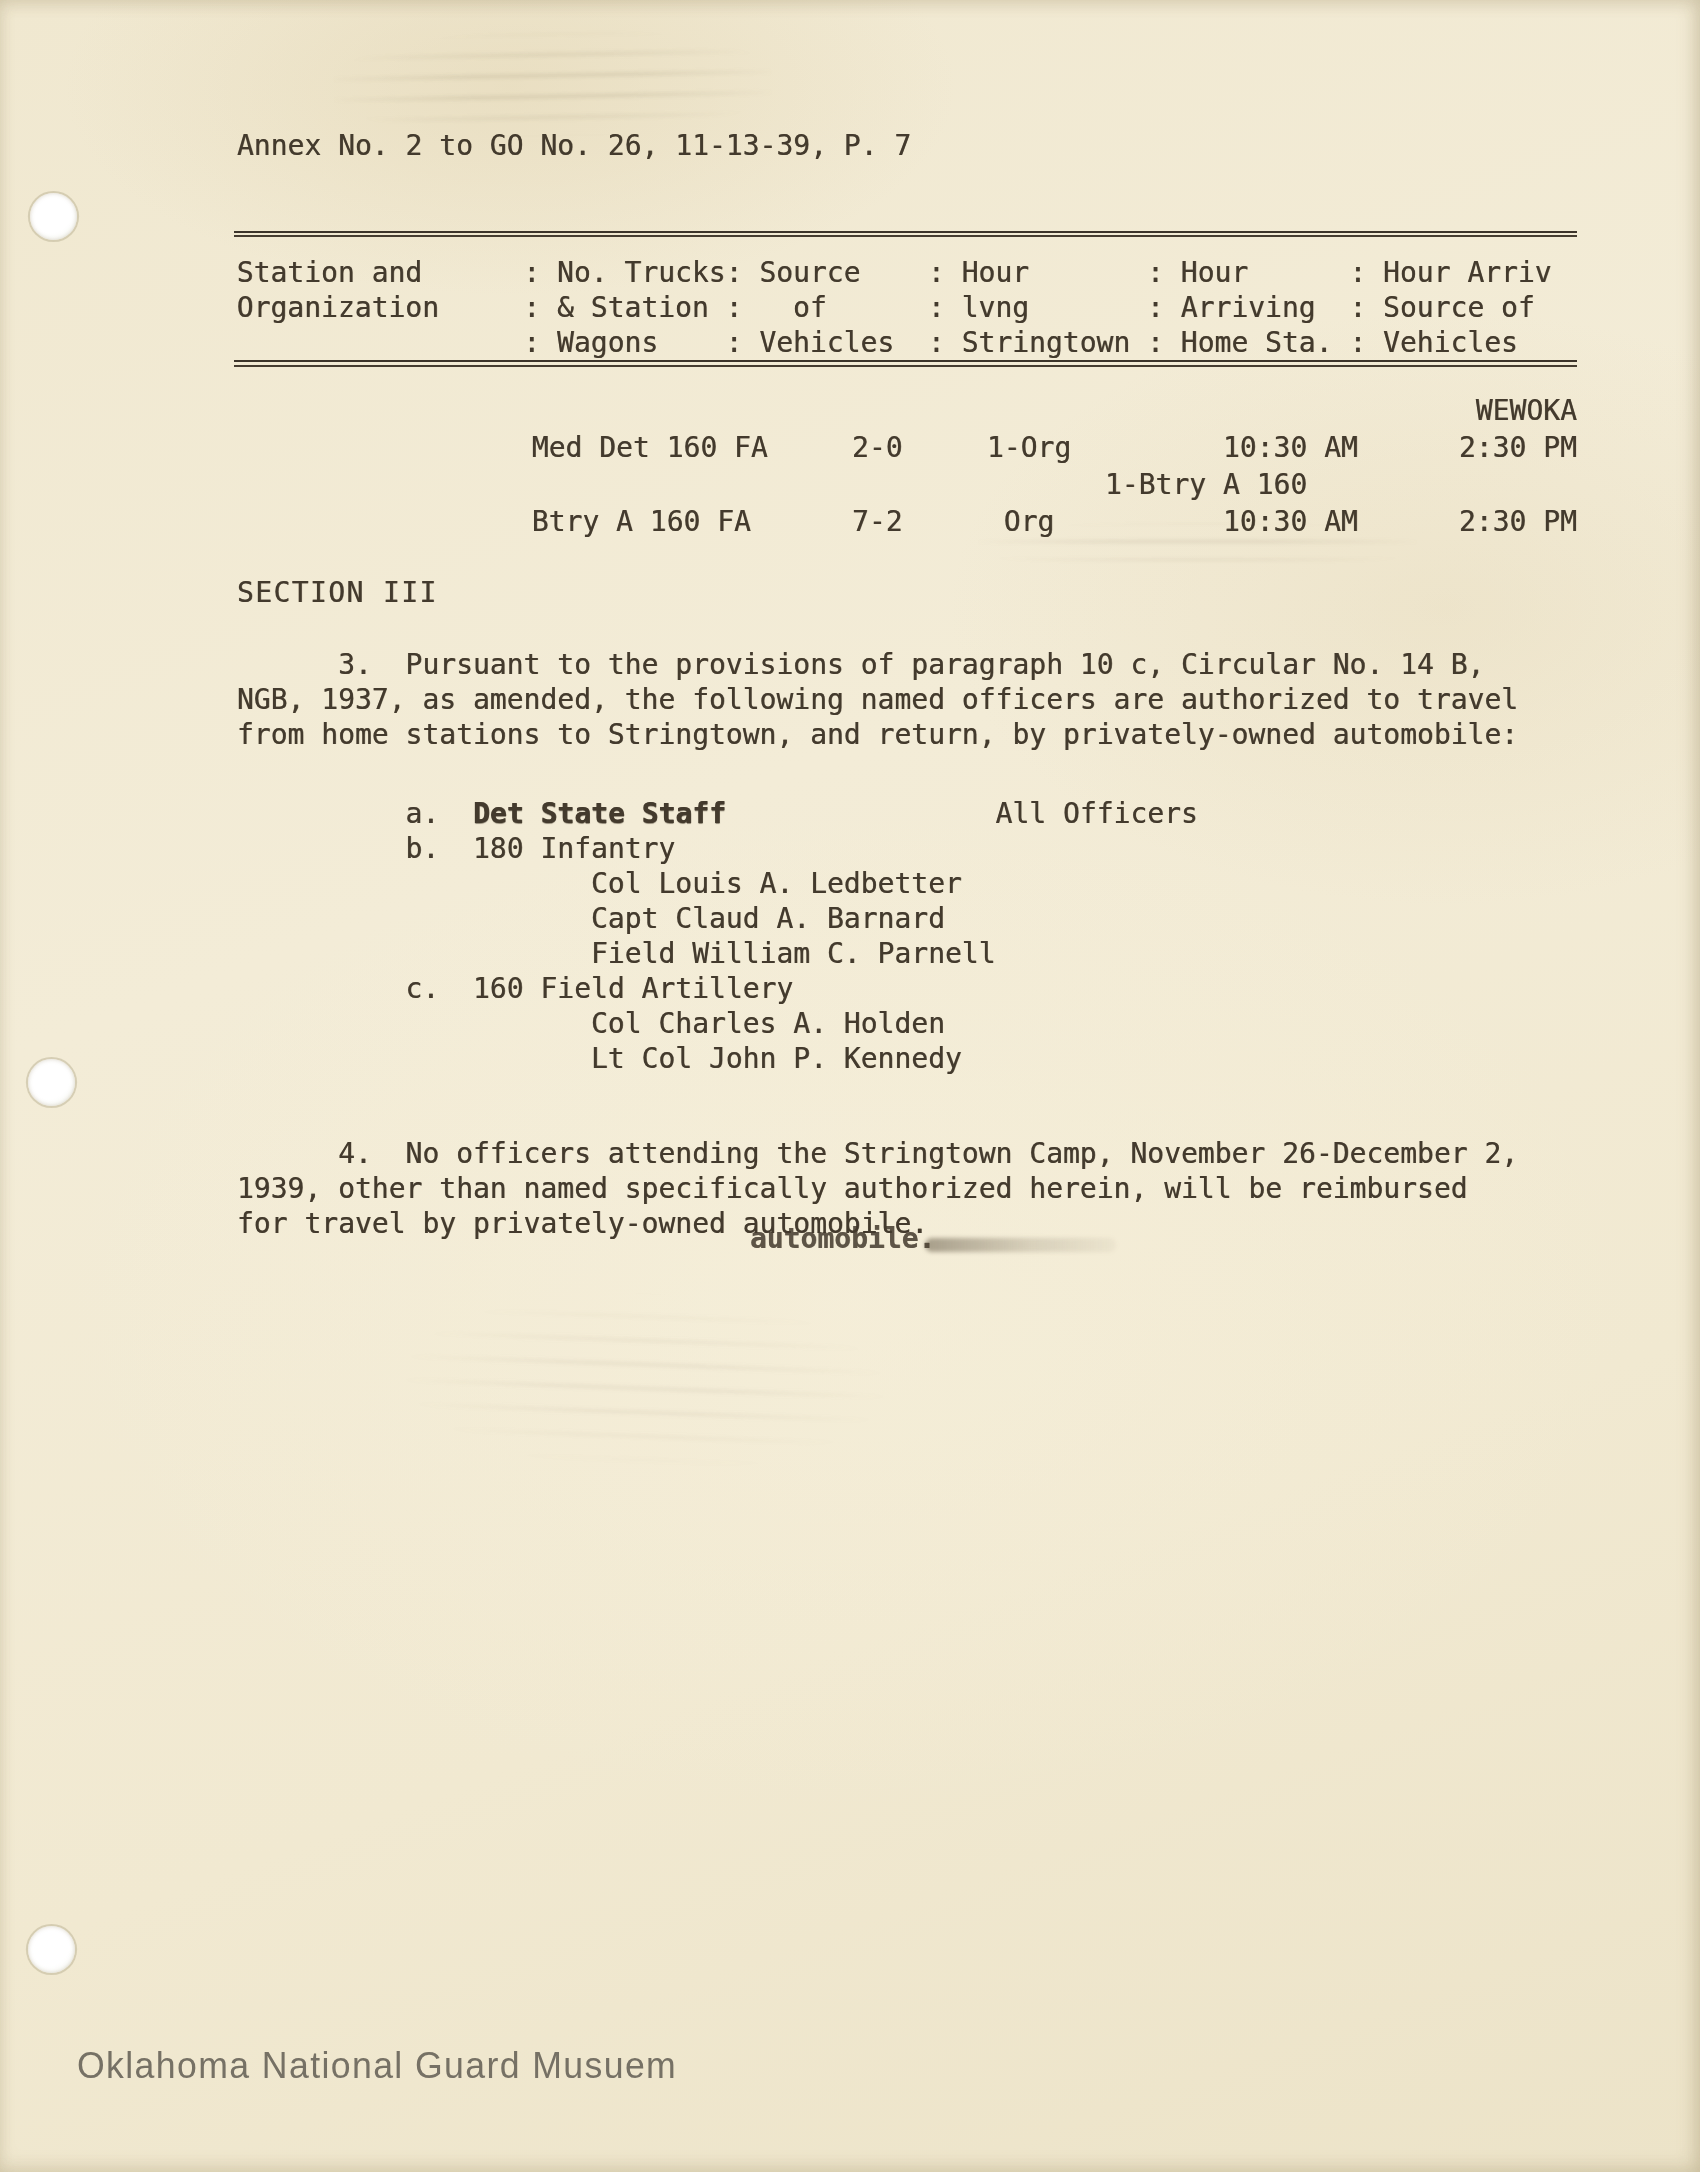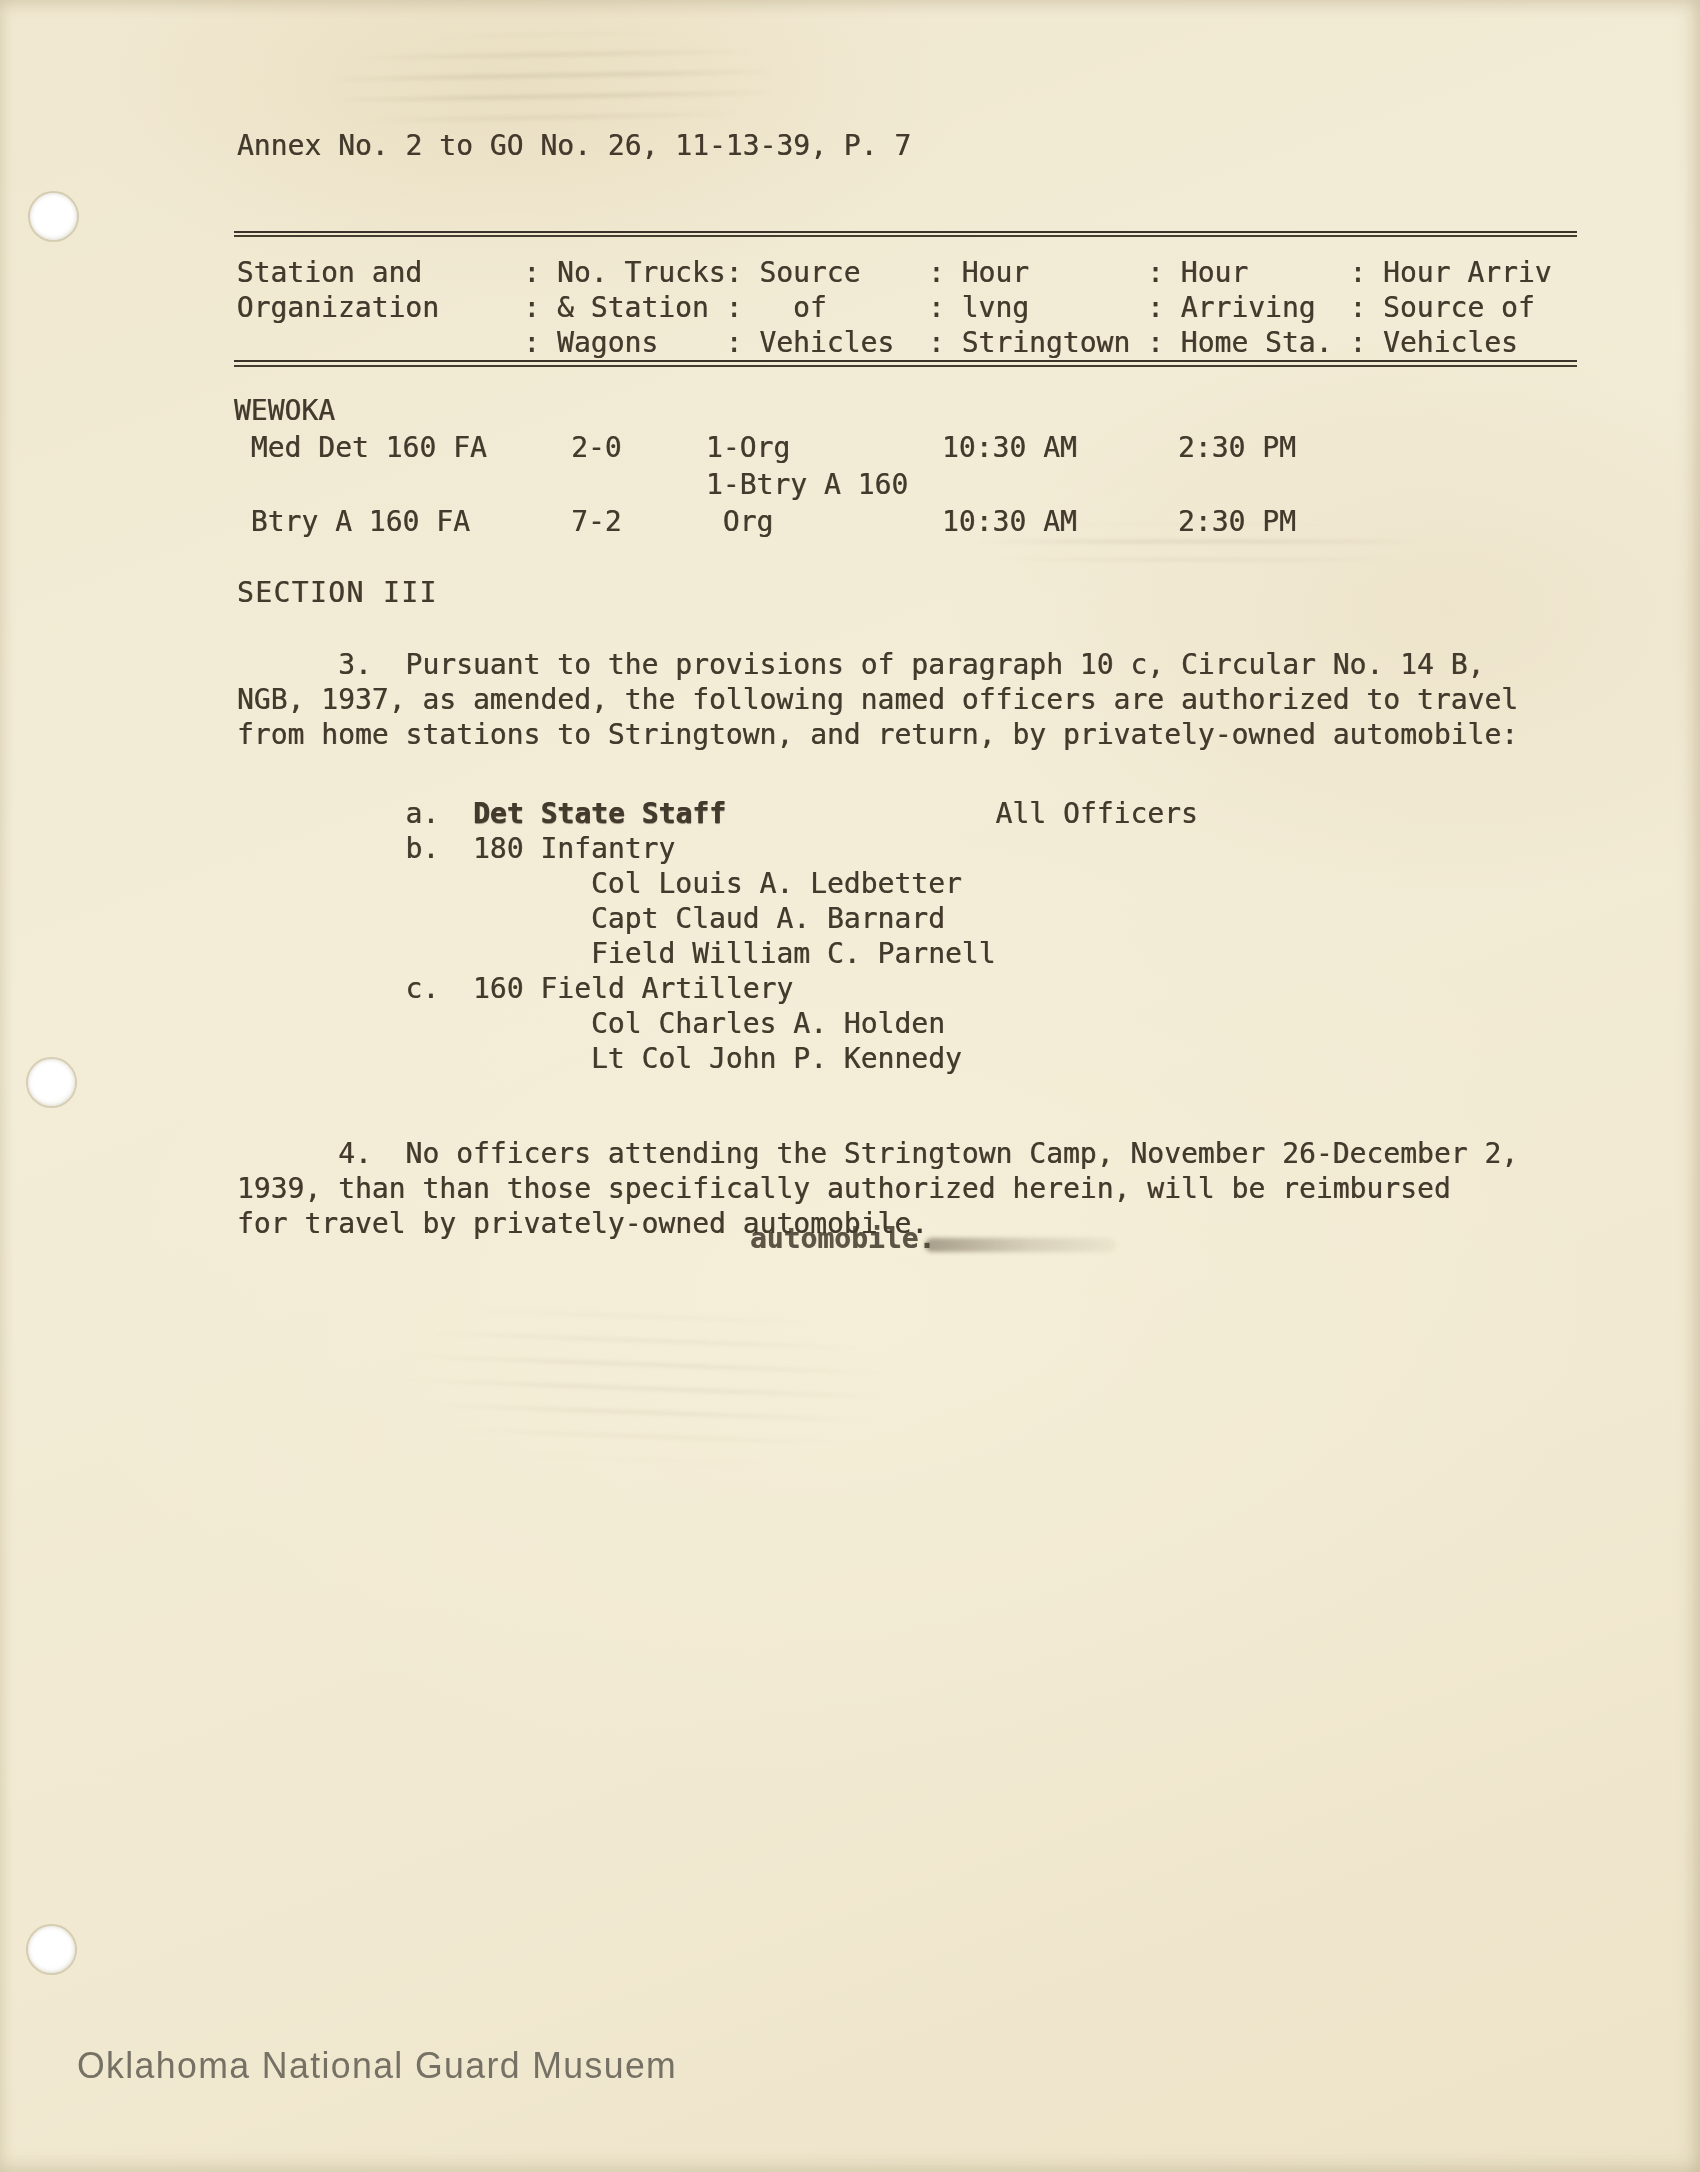--- a/index.html
+++ b/index.html
@@ -15,21 +15,21 @@
     font-family:"DejaVu Sans Mono", monospace;
     font-size:28px; color:#433a2d;
   }
   .tw{ text-shadow: 0.4px 0.4px 0.6px rgba(62,52,38,0.55), -0.2px 0 0.3px rgba(62,52,38,0.35); }
   .tline{ white-space:pre; }
   .annex{ position:absolute; left:237px; top:128px; line-height:35px; white-space:pre; }
   .mtable{ position:absolute; left:234px; top:231px; width:1343px; }
   .rule{ height:2.1px; border-top:2.8px solid #3c342a; border-bottom:2.1px solid #453c30;
          filter:blur(0.3px); }
   .thead{ padding:1.4px 0 0 2.8px; line-height:35px;margin-top:17px; }
-  .tbody{ padding:25.5px 0 0 0; line-height:37px; }
+  .tbody{ padding:25.5px 0 0 0; line-height:37px;text-align:right; }
   .sec-title{ position:absolute; left:237px; top:575px; width:1339px; text-align:left; line-height:35px; letter-spacing:1.4px; }
   .para{ position:absolute; left:237px; line-height:35px; }
   #para3{ top:647px; }
   #list{ position:absolute; left:237px; top:796px; line-height:35px; }
   #para4{ top:1136px; }
   .bold{ font-weight:bold; text-shadow: 0.7px 0 0.4px rgba(55,45,32,0.8), 0.4px 0.6px 0.7px rgba(55,45,32,0.5); }
   .smear-word{
     position:absolute; left:750px; top:1221px; line-height:35px; white-space:pre;
     font-weight:bold; filter:blur(0.6px); opacity:0.85;
   }
@@ -111,21 +111,21 @@
       <div class="tline">                     Col Louis A. Ledbetter</div>
       <div class="tline">                     Capt Claud A. Barnard</div>
       <div class="tline">                     Field William C. Parnell</div>
       <div class="tline"><span>          c.  </span><span class="">160 Field Artillery</span></div>
       <div class="tline">                     Col Charles A. Holden</div>
       <div class="tline">                     Lt Col John P. Kennedy</div>
     </div>
 
   <div class="para tw" id="para4">
       <div class="tline">      4.  No officers attending the Stringtown Camp, November 26-December 2,</div>
-      <div class="tline">1939, than than those specifically authorized herein, will be reimbursed</div>
+      <div class="tline">1939, other than named specifically authorized herein, will be reimbursed</div>
       <div class="tline">for travel by privately-owned automobile.</div>
     </div>
 
   <div class="smear-word tw">automobile.</div>
   <div class="smear-streak"></div>
 
   <div class="watermark">Oklahoma National Guard Musuem</div>
 </div>
 
 

